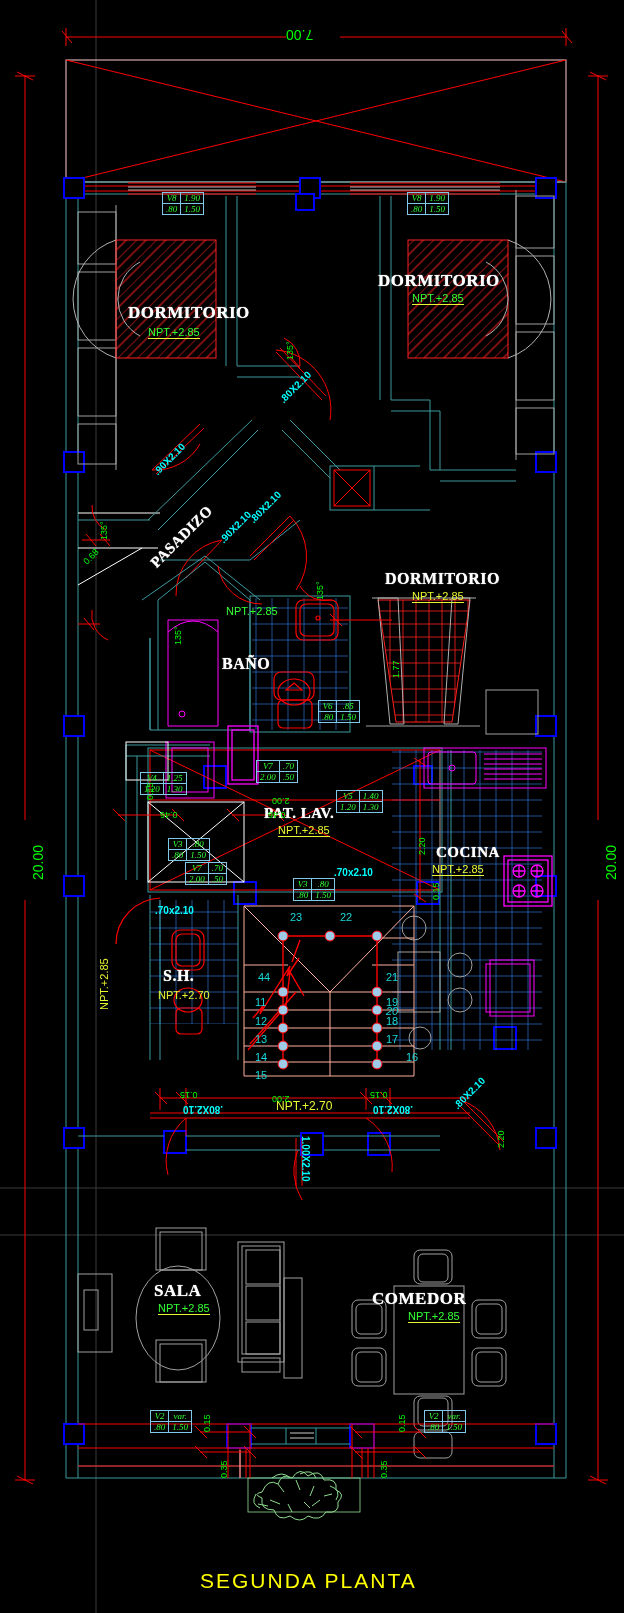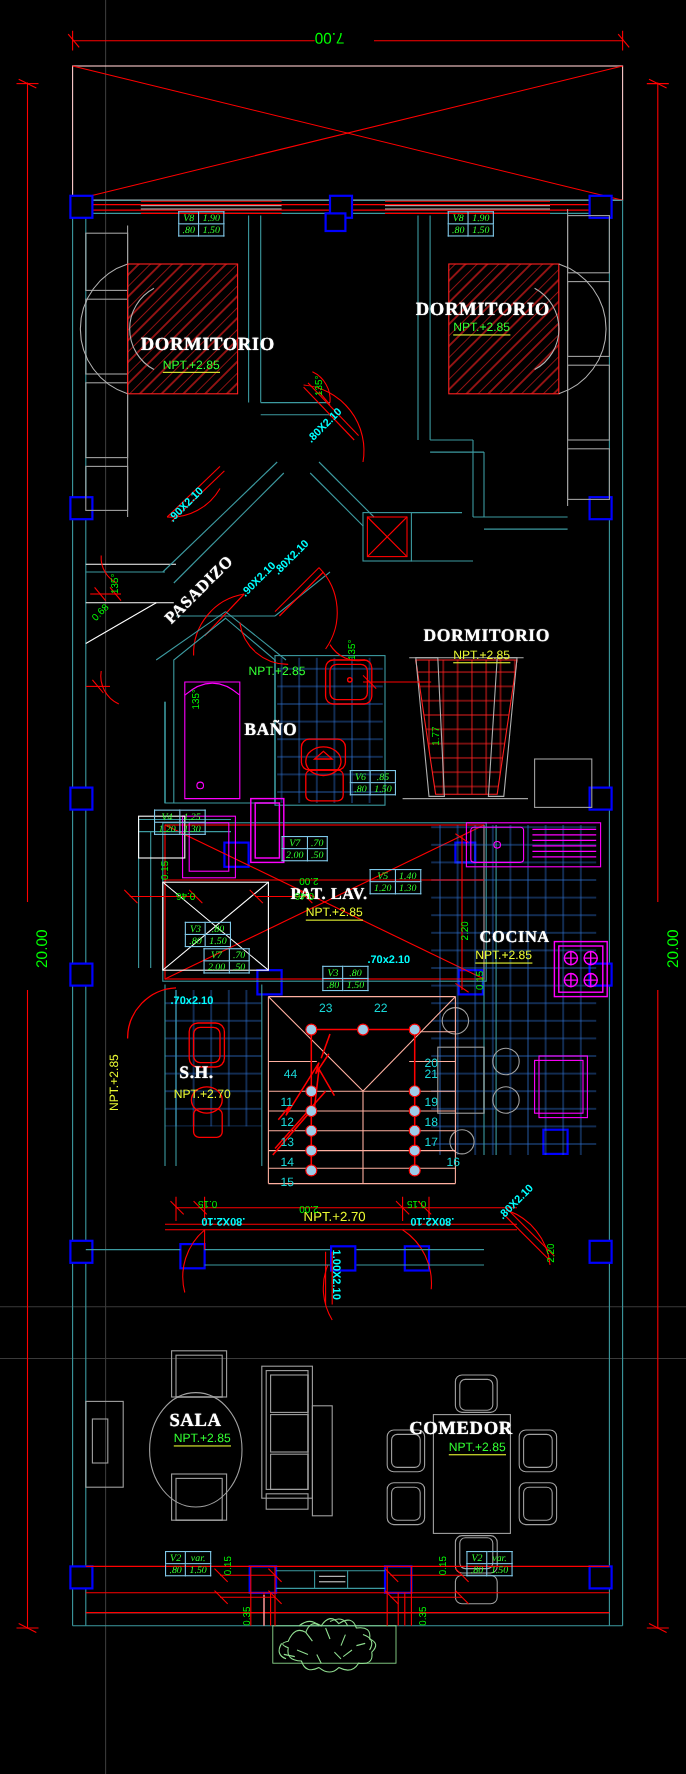--- a/index.html
+++ b/index.html
@@ -660,21 +660,21 @@
           <td>V5</td>
       <td>1.40</td>
         </tr>
   <tr>
           <td>1.20</td>
       <td>1.30</td>
         </tr>
 </tbody>
     </table>
 
-<table class="wtab" style="left:140px;top:736px;">
+<table class="wtab" style="left:140px;top:772px;">
       <tbody>
   <tr>
           <td>V4</td>
       <td>1.25</td>
         </tr>
   <tr>
           <td>1.20</td>
       <td>1.30</td>
         </tr>
 </tbody>
@@ -756,20 +756,21 @@
 
 <div class="lbl stair" style="left:255px;top:997px;">11</div>
 <div class="lbl stair" style="left:255px;top:1016px;">12</div>
 <div class="lbl stair" style="left:255px;top:1034px;">13</div>
 <div class="lbl stair" style="left:255px;top:1052px;">14</div>
 <div class="lbl stair" style="left:255px;top:1070px;">15</div>
 <div class="lbl stair" style="left:386px;top:1052px;margin-left:20px;">16</div>
 <div class="lbl stair" style="left:386px;top:1034px;">17</div>
 <div class="lbl stair" style="left:386px;top:1016px;">18</div>
 <div class="lbl stair" style="left:386px;top:997px;">19</div>
-<div class="lbl stair" style="left:386px;top:962px;">20</div>
+<div class="lbl stair" style="left:386px;top:1006px;font-style:italic;">20</div>
 <div class="lbl stair" style="left:386px;top:972px;">21</div>
 <div class="lbl stair" style="left:340px;top:912px;">22</div>
 <div class="lbl stair" style="left:290px;top:912px;">23</div>
 <div class="lbl stair" style="left:258px;top:972px;">44</div>
 
+<div class="lbl title" style="left:200px;top:1570px;">SEGUNDA PLANTA</div>
 
 </div>
 
 </body></html>

